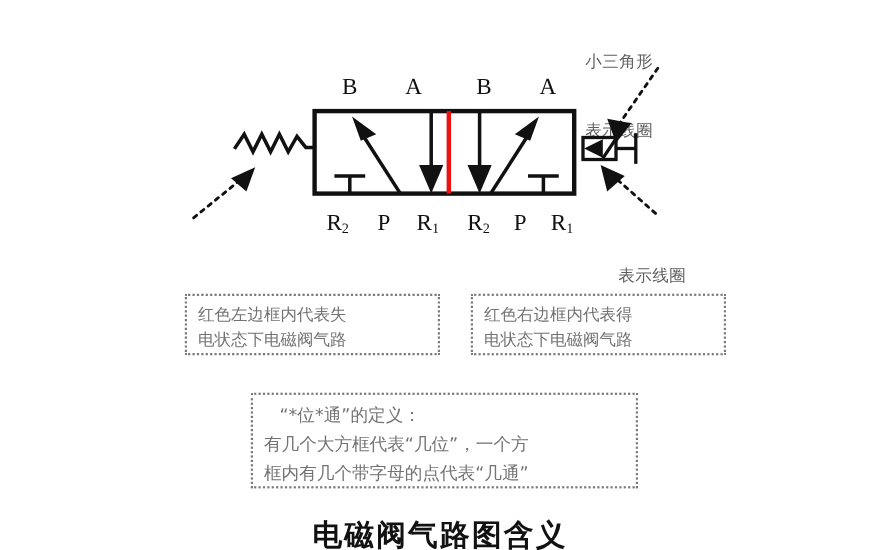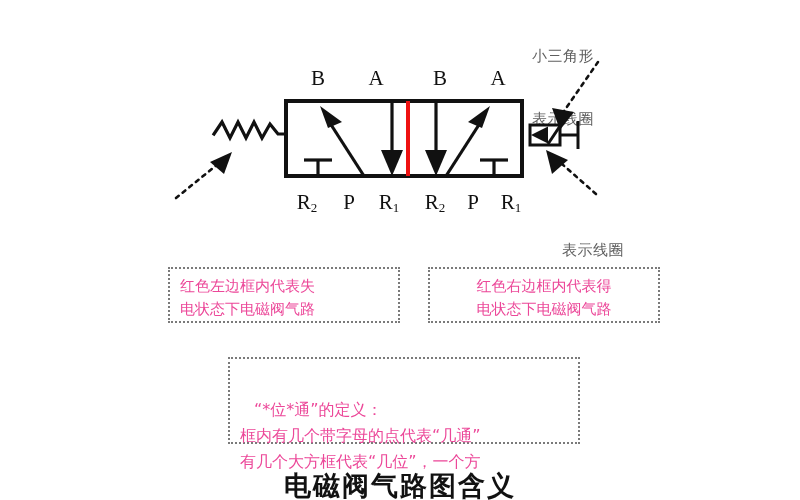--- a/index.html
+++ b/index.html
@@ -47,30 +47,29 @@
   .callout {
     border: 2px dotted #7a7a7a;
     box-sizing: border-box;
     padding: 6px 10px;
     background: #ffffff;
   }
   .callout .line {
     font-family: "DejaVu Sans", sans-serif;
     font-size: 15px;
     line-height: 23px;
-    color: #ec4899;
+    color: #737373;
     white-space: pre;
   }
   .callout.big .line {
     font-size: 16px;
     line-height: 26px;
   }
   .callout.big .line.first {
     padding-left: 14px;
-    margin-top: 32px;
   }
 
   
   .caption {
     font-family: "DejaVu Sans", sans-serif;
     font-weight: bold;
     font-size: 27px;
     color: #111111;
     letter-spacing: 2px;
     white-space: nowrap;
@@ -179,26 +178,26 @@
   <svg class="abs" style="left:536px; top:146px;" width="70" height="56">
     <line x1="60" y1="48" x2="26" y2="18" stroke="#111" stroke-width="2.6" stroke-dasharray="3.5 5" stroke-linecap="round"></line>
     <polygon points="10,4 16,28 32,14" fill="#111"></polygon>
   </svg>
 
   <div class="abs callout" style="left:168px; top:267px; width:232px; height:56px;">
     <div class="line">红色左边框内代表失</div>
     <div class="line">电状态下电磁阀气路</div>
   </div>
 
-  <div class="abs callout" style="left:428px; top:267px; width:232px; height:56px;text-align:center;">
+  <div class="abs callout" style="left:428px; top:267px; width:232px; height:56px;">
     <div class="line">红色右边框内代表得</div>
     <div class="line">电状态下电磁阀气路</div>
   </div>
 
   <div class="abs callout big" style="left:228px; top:357px; width:352px; height:87px;">
     <div class="line first">“*位*通”的定义：</div>
+    <div class="line">有几个大方框代表“几位”，一个方</div>
     <div class="line">框内有几个带字母的点代表“几通”</div>
-    <div class="line">有几个大方框代表“几位”，一个方</div>
   </div>
 
   <div class="abs caption" style="left:0px; top:468px; width:800px;">电磁阀气路图含义</div>
 
 </div>
 
 </body></html>

